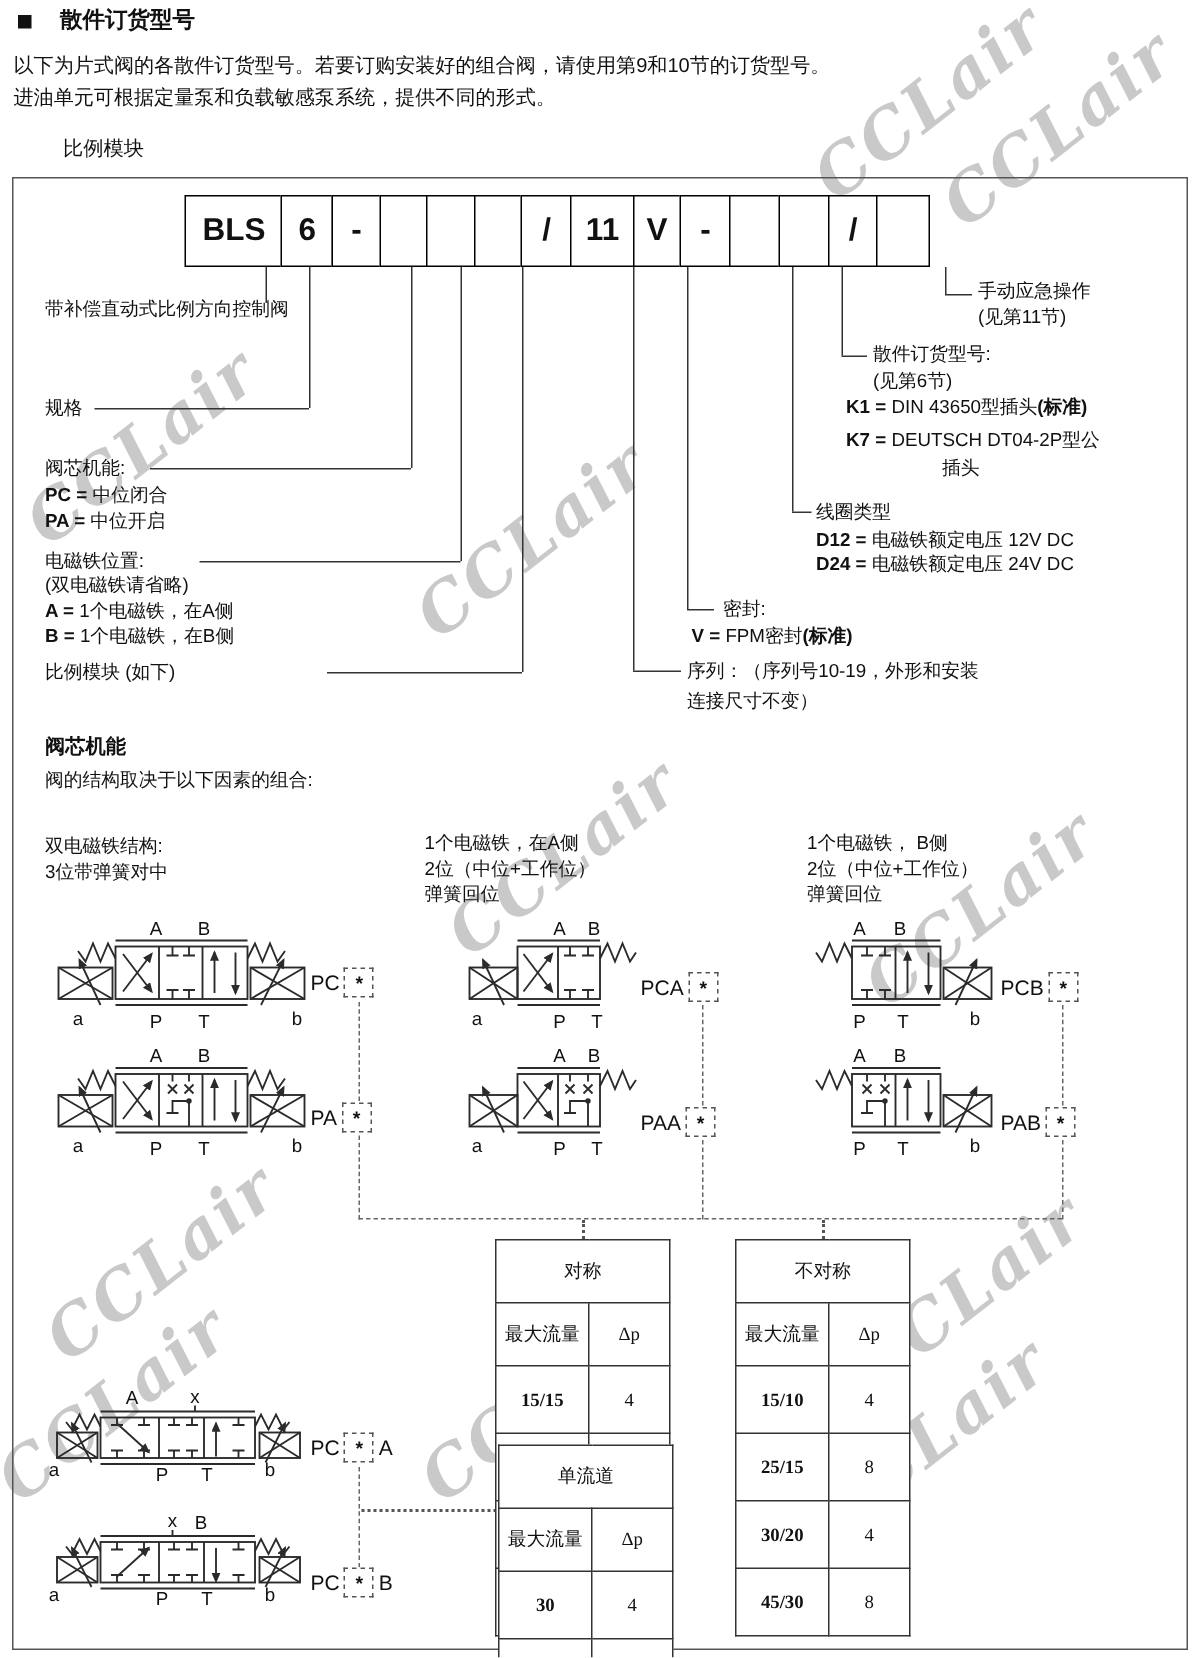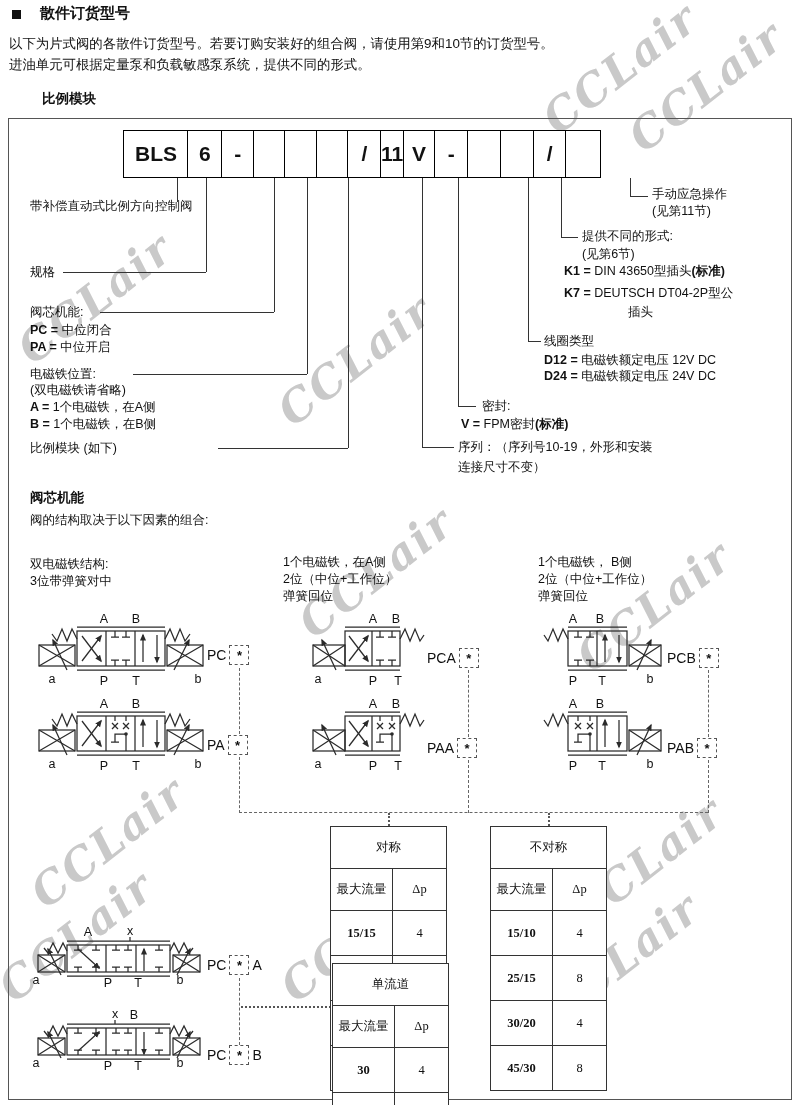--- a/index.html
+++ b/index.html
@@ -6,21 +6,21 @@
   .page{position:relative;width:800px;height:1105px;background:#fff;overflow:hidden;
         font-family:"Liberation Sans","DejaVu Sans",sans-serif;color:#111;}
   .wm{position:absolute;transform:translate(-50%,-50%) rotate(-38deg);
       font:italic 700 44px "DejaVu Serif",serif;color:#c9c9c9;letter-spacing:2px;
       white-space:nowrap;z-index:0;pointer-events:none;}
   .z{position:relative;z-index:1;}
   .abs{position:absolute;}
   .doc-title{font-size:15px;font-weight:700;margin-left:12px;}
   .bullet{width:9px;height:9px;background:#111;}
   .para{font-size:13.4px;line-height:21px;}
-  .sec-title{font-size:13.5px;font-weight:700;}
+  .sec-title{font-size:13.5px;font-weight:400;}
   .main-box{position:absolute;left:8px;top:118px;width:782px;height:980px;border:1px solid #555;background:transparent;}
   .code-row{position:absolute;left:123px;top:130px;display:flex;}
   .code-cell{box-sizing:border-box;height:48px;border:1.7px solid #000;margin-left:-1.7px;
              display:flex;align-items:center;justify-content:center;
              font-size:21px;font-weight:700;background:#fff;}
   .code-cell:first-child{margin-left:0;}
   .vl{position:absolute;width:0;border-left:1.3px solid #333;}
   .hl{position:absolute;height:0;border-top:1.3px solid #333;}
   .vd{position:absolute;width:0;border-left:1.6px dashed #666;}
   .hd{position:absolute;height:0;border-top:1.6px dashed #666;}
@@ -69,21 +69,21 @@
   <div class="main-box z"></div>
 
   <div class="code-row z">
     <div class="code-cell" style="width:66px">BLS</div>
     <div class="code-cell" style="width:35px">6</div>
     <div class="code-cell" style="width:34px">-</div>
     <div class="code-cell" style="width:33px"></div>
     <div class="code-cell" style="width:33px"></div>
     <div class="code-cell" style="width:33px"></div>
     <div class="code-cell" style="width:35px">/</div>
-    <div class="code-cell" style="width:24px">11</div>
+    <div class="code-cell" style="width:43px">11</div>
     <div class="code-cell" style="width:33px">V</div>
     <div class="code-cell" style="width:35px">-</div>
     <div class="code-cell" style="width:35px"></div>
     <div class="code-cell" style="width:34px"></div>
     <div class="code-cell" style="width:34px">/</div>
     <div class="code-cell" style="width:36px"></div>
   </div>
 
   <div class="vl z" style="left:177px;top:178px;height:24px"></div>
   <div class="vl z" style="left:206px;top:178px;height:94px"></div>
@@ -123,21 +123,21 @@
     <span>1个电磁铁，在A侧</span>
   </div>
   <div class="txt z" style="left:30px;top:416px">
     <span class="b">B =</span>
     <span>1个电磁铁，在B侧</span>
   </div>
   <div class="txt z" style="left:30px;top:440px">比例模块 (如下)</div>
 
   <div class="txt z" style="left:652px;top:186px">手动应急操作</div>
   <div class="txt z" style="left:652px;top:203px">(见第11节)</div>
-  <div class="txt z" style="left:582px;top:228px">提供不同的形式:</div>
+  <div class="txt z" style="left:582px;top:228px">散件订货型号:</div>
   <div class="txt z" style="left:582px;top:246px">(见第6节)</div>
   <div class="txt z" style="left:564px;top:263px">
     <span class="b">K1 =</span>
     <span>DIN 43650型插头</span><span class="b">(标准)</span>
   </div>
   <div class="txt z" style="left:564px;top:285px">
     <span class="b">K7 =</span>
     <span>DEUTSCH DT04-2P型公</span>
   </div>
   <div class="txt z" style="left:628px;top:304px">插头</div>

